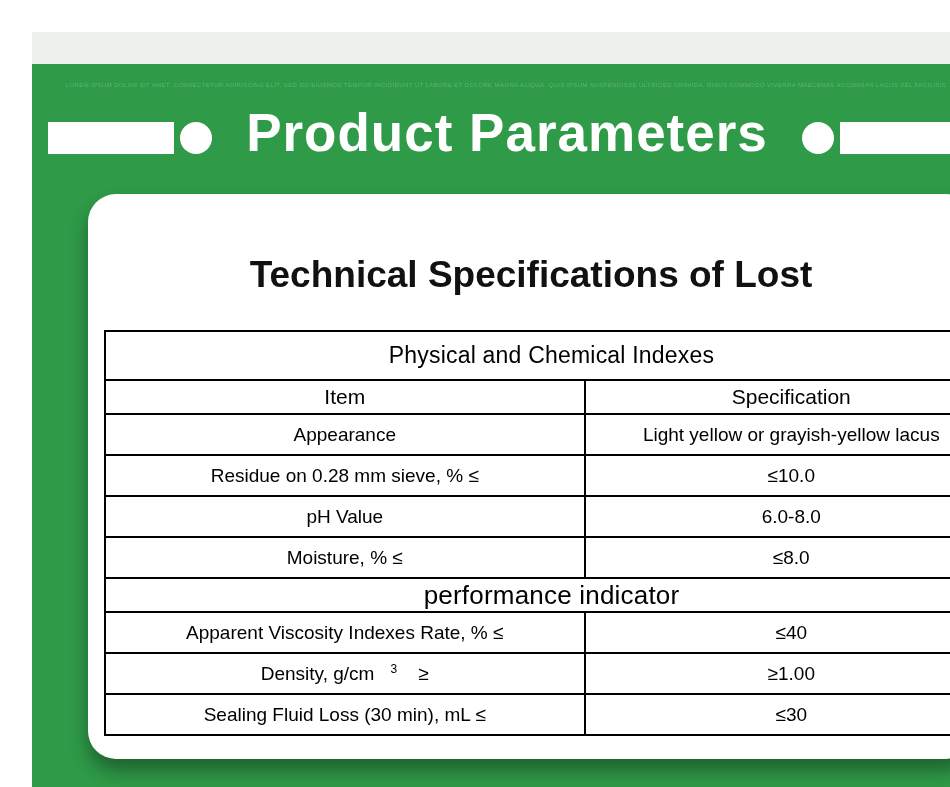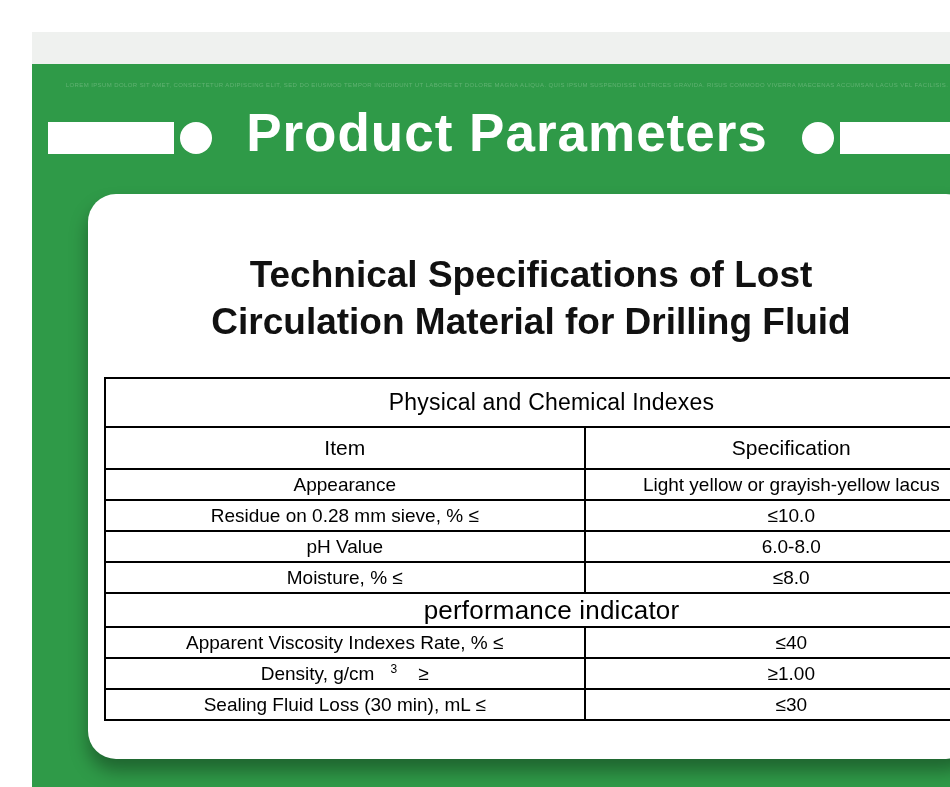--- a/index.html
+++ b/index.html
@@ -106,26 +106,26 @@
     height: 49px;
     font-size: 23px;
     font-weight: normal;
     letter-spacing: 0.2px;
   }
   .spec-table td.group-header.perf {
     height: 34px;
     font-size: 26px;
   }
   .spec-table th.col-header {
-    height: 42px;
+    height: 34px;
     font-size: 21px;
     font-weight: normal;
   }
   .spec-table td.data-cell {
-    height: 31px;
+    height: 41px;
     font-size: 19px;
     font-weight: normal;
   }
   sup { font-size: 12px; }
 
   .bottom-strip {
     width: 950px; height: 30px;
     background: #f6faf6;
   }
 </style>
@@ -143,21 +143,20 @@
     <span class="heading-dot"></span>
     <h1 class="heading-text">Product Parameters</h1>
     <span class="heading-dot"></span>
     <span class="heading-rule"></span>
   </div>
 
   <div class="card">
 
     <h2 class="card-title">
       <span>Technical Specifications of Lost</span><br>
-      <span>Circulation Material for Drilling Fluid</span>
     </h2>
 
     <table class="spec-table">
       <colgroup>
         <col class="col-item">
         <col class="col-spec">
       </colgroup>
       <tbody>
         <tr>
           <td colspan="2" class="group-header">Physical and Chemical Indexes</td>

